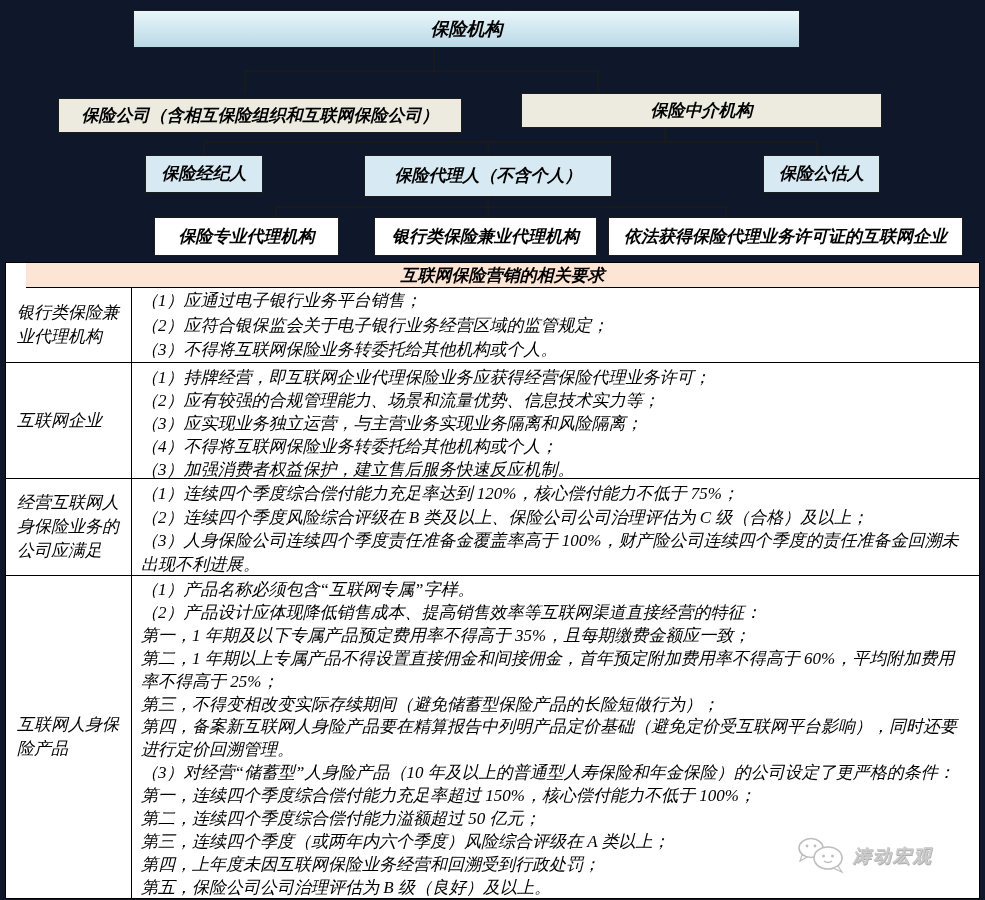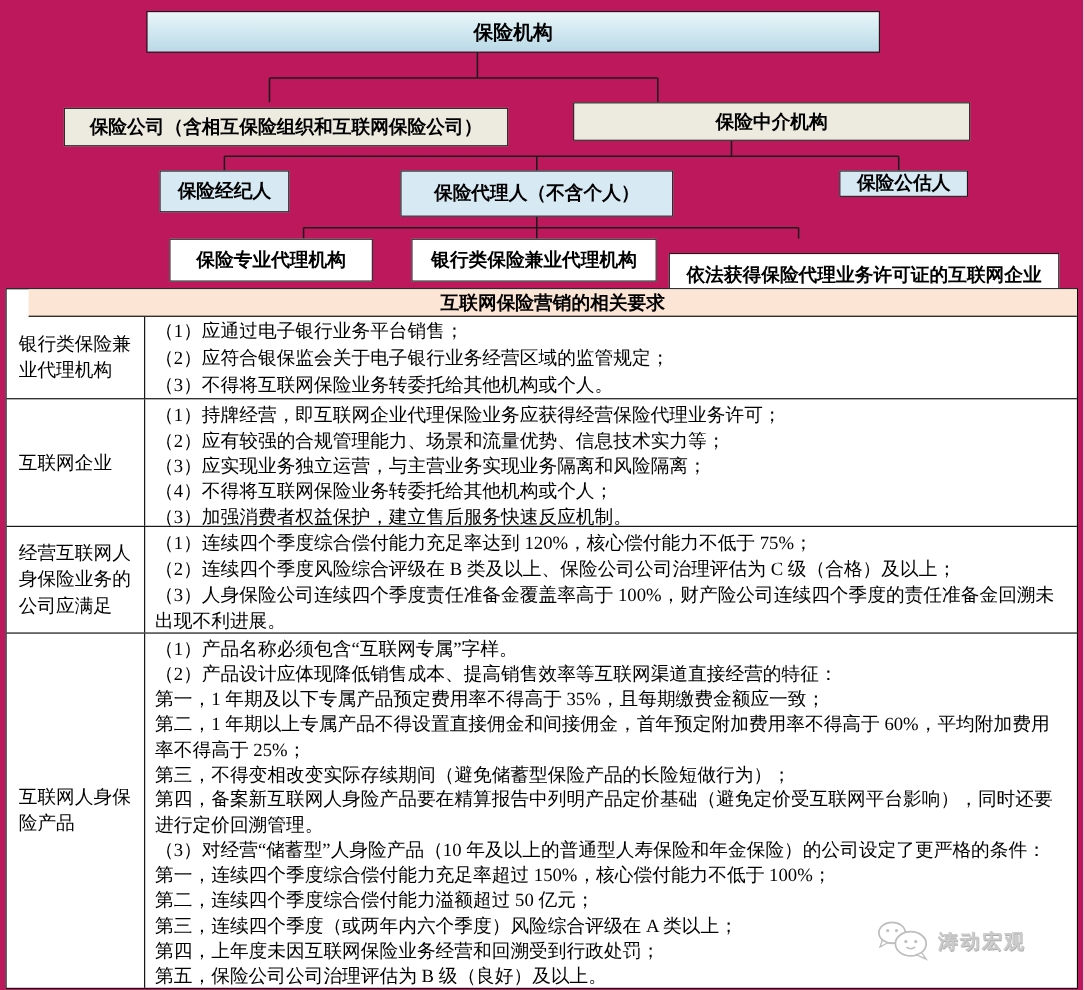--- a/index.html
+++ b/index.html
@@ -1,40 +1,40 @@
 <!DOCTYPE html>
 <html><head>
 <meta charset="utf-8">
 <style>
   * { margin:0; padding:0; box-sizing:border-box; }
   html,body { background:#ffffff; }
   body { font-family:"Liberation Serif","DejaVu Serif",serif; color:#000; }
-  .page { position:relative; width:985px; height:900px; background:#be185d; overflow:hidden; }
+  .page { position:relative; width:985px; height:900px; background:#0f172a; overflow:hidden;font-style:italic; }
 
   
   .org { position:absolute; left:0; top:0; width:985px; height:262px; }
   .org svg.connectors { position:absolute; left:0; top:0; }
   .obox {
     position:absolute; display:flex; align-items:center; justify-content:center;
     border:1.5px solid #1c1c1c; font-weight:bold; font-size:17px; text-align:center;
     line-height:1.15; white-space:nowrap;
   }
   .obox.root { left:133px; top:10px; width:667px; height:38px; font-size:18px;
     background:linear-gradient(to bottom,#eaf6fa 0%,#d3e9f1 45%,#b9d9e6 100%); }
   .obox.beige { background:#edebdf; }
   .obox.l2a { left:58px;  top:98px; width:404px; height:35px; }
   .obox.l2b { left:521px; top:93px; width:361px; height:35px; }
   .obox.blue { background:#d7e9f2; }
   .obox.l3a { left:145px; top:155px; width:118px; height:38px; }
   .obox.l3b { left:364px; top:155px; width:248px; height:42px; }
-  .obox.l3c { left:763px; top:155px; width:117px; height:24px; }
+  .obox.l3c { left:763px; top:155px; width:117px; height:38px; }
   .obox.white { background:#ffffff; }
   .obox.l4a { left:154px; top:217px; width:185px; height:39px; }
   .obox.l4b { left:374px; top:217px; width:223px; height:39px; }
-  .obox.l4c { left:608px; top:230px; width:355px; height:39px; }
+  .obox.l4c { left:608px; top:217px; width:355px; height:39px; }
 
   
   .req-table {
     position:absolute; left:5px; top:262px; width:975px;
     border:1.6px solid #000; background:#fff;
   }
   .t-header {
     height:25px; background:#fce5d4; border-bottom:1.2px solid #000;
     display:flex; align-items:center; justify-content:center;
     font-weight:bold; font-size:17px;margin-left:20px;

